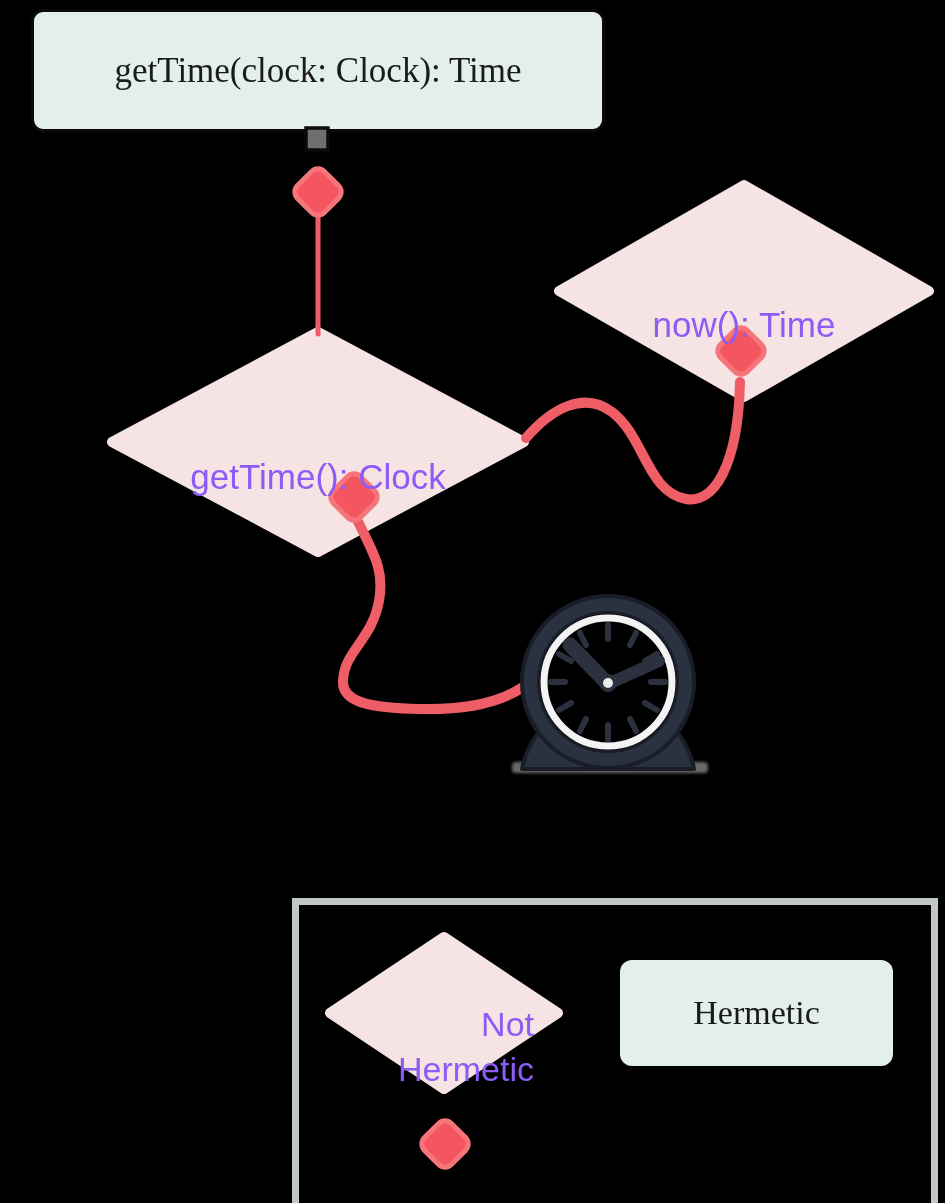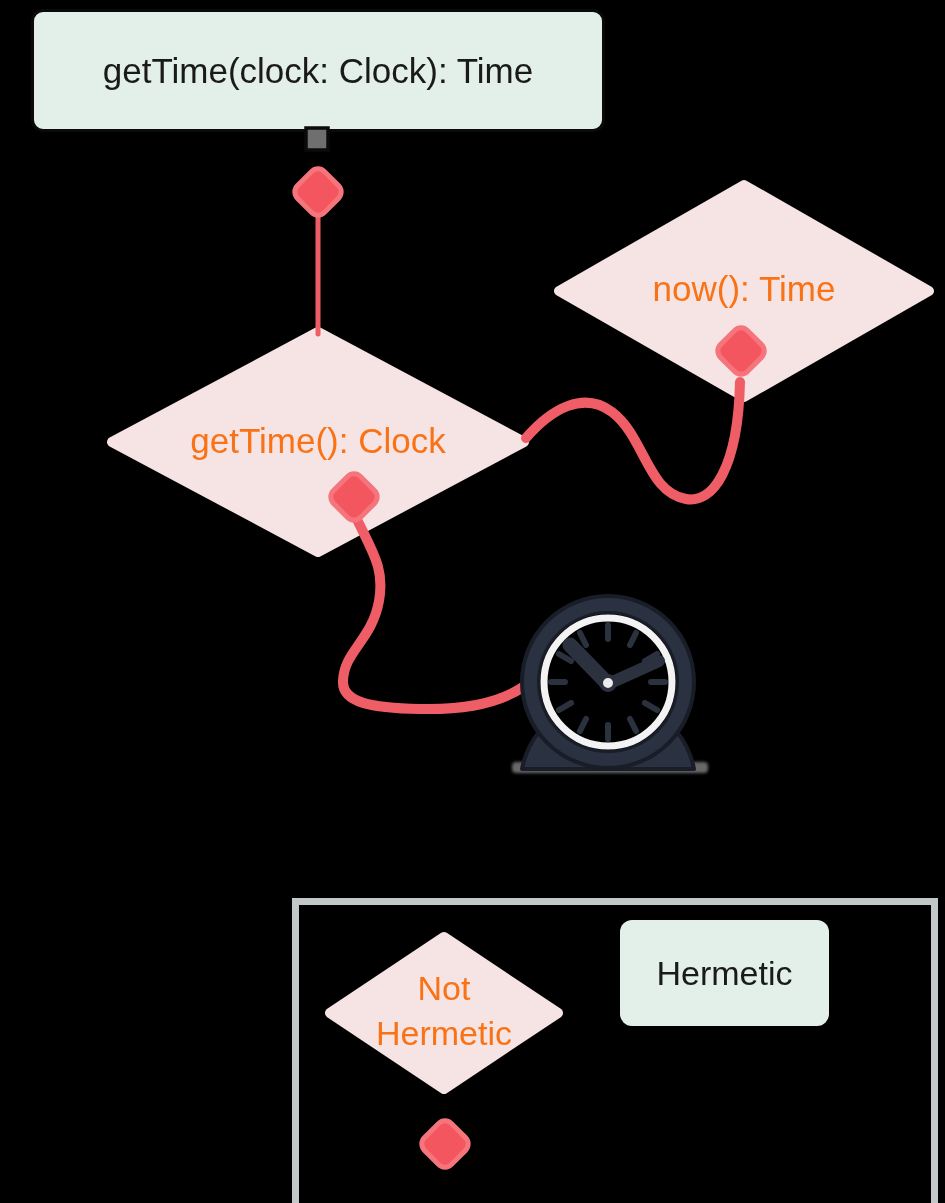--- a/index.html
+++ b/index.html
@@ -16,42 +16,43 @@
     background: #e2f0e9;
     display: flex; align-items: center; justify-content: center;
     z-index: 1;
     box-sizing: border-box;
   }
   .get-time-box {
     left: 31px; top: 9px; width: 574px; height: 123px;
     border: 3px solid #0a0a0a; border-radius: 12px;
   }
   .hermetic-box {
-    left: 620px; top: 920px; width: 209px; height: 106px;
+    left: 620px; top: 960px; width: 273px; height: 106px;
     border-radius: 12px;
   }
   .legend-frame {
     position: absolute;
     left: 292px; top: 898px; width: 646px; height: 312px;
     border: 7px solid #c2c7c8;
     box-sizing: border-box;
     z-index: 1;
     background: transparent;
   }
   
   svg.shapes { position: absolute; left: 0; top: 0; z-index: 2; pointer-events: none; }
   
   .float-label {
     position: absolute; z-index: 3;
-    color: #f97316; font-size: 35px;
+    color: #8b5cf6; font-size: 35px;
     transform: translate(-50%, -50%);
     white-space: nowrap;
-    text-align: center;
+    text-align: right;
+    margin-top: 36px;
   }
-  .node-label { color: #1a1a1a; font-size: 35px; }
+  .node-label { color: #1a1a1a; font-size: 35px; font-family: Liberation Serif, serif; }
   .lbl-get-clock { left: 318px; top: 441px; }
   .lbl-now { left: 744px; top: 289px; }
   .lbl-not-hermetic {
     left: 444px; top: 1011px;
     white-space: normal; width: 180px; line-height: 1.32;
     font-size: 34px;
   }
   .hermetic-box .node-label { font-size: 34px; }
 </style>
 </head>

